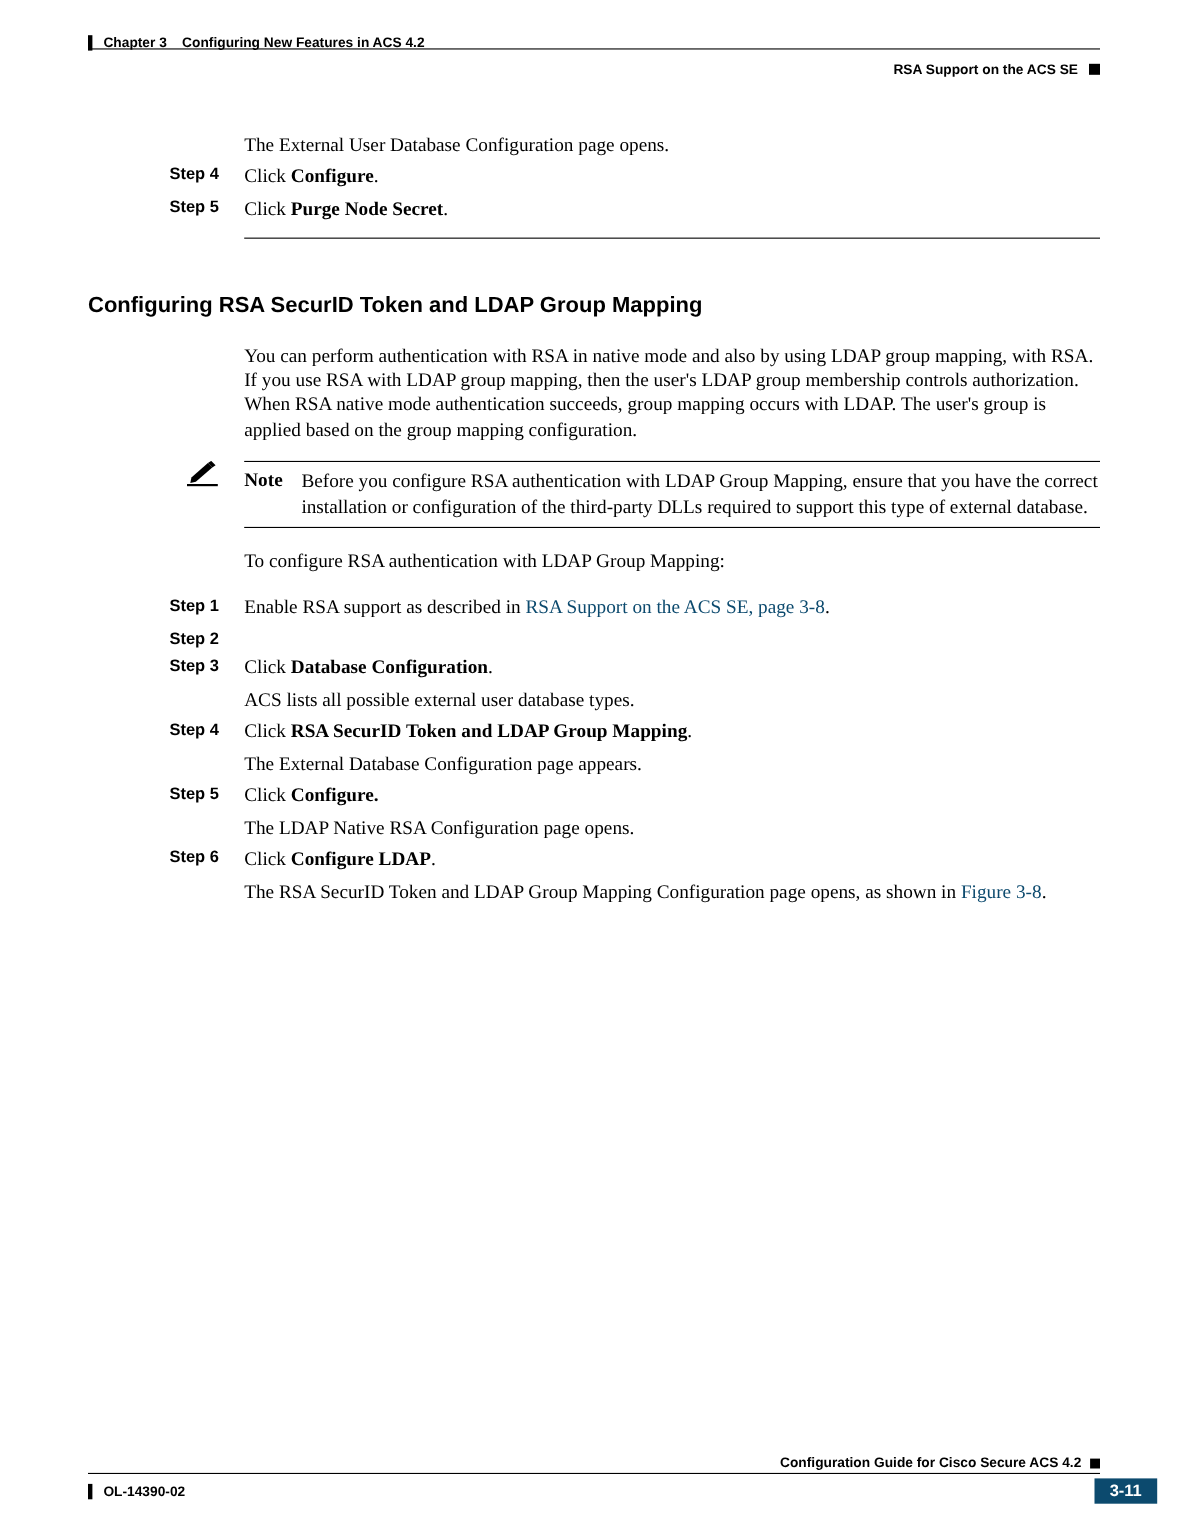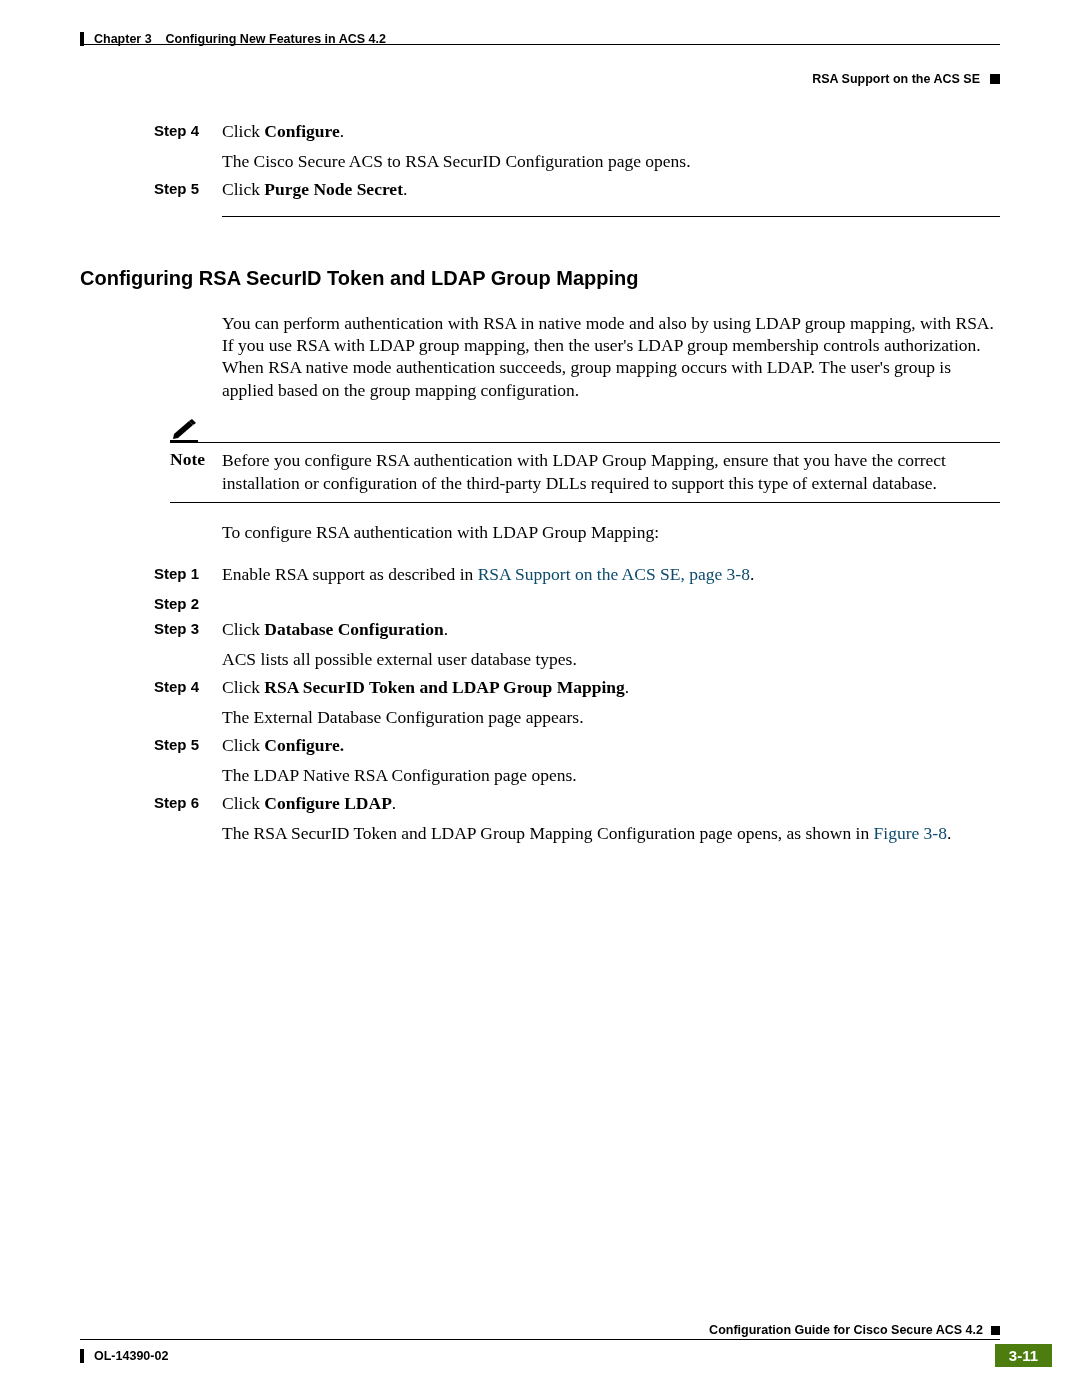--- a/index.html
+++ b/index.html
@@ -20,21 +20,21 @@
       align-items: center;
     }
     .header-bar { width: 4px; height: 14px; background: #000; margin-right: 10px; }
     .header-chapter {
       font-family: Arial, Helvetica, sans-serif;
       font-weight: bold;
       font-size: 12.5px;
     }
     .header-right {
       position: absolute;
-      top: 72px;
+      top: 56px;
       left: 80px;
       right: 80px;
       display: flex;
       justify-content: flex-end;
       align-items: center;
     }
     .header-right-text {
       font-family: Arial, Helvetica, sans-serif;
       font-weight: bold;
       font-size: 12.5px;
@@ -99,21 +99,20 @@
       font-size: 17.5px;
       line-height: 1.28;
       margin-left: 142px;
       margin-bottom: 18px;
     }
     .note-block {
       margin-left: 90px;
       display: flex;
       align-items: flex-start;
       margin-bottom: 14px;
-      flex-direction: column;
     }
     .note-icon {
       width: 28px;
       flex-shrink: 0;
       margin-right: 24px;
       text-align: center;
     }
     .note-icon svg { display: block; margin: 0 auto; }
     .note-icon-underline {
       border-bottom: 2px solid #000;
@@ -168,21 +167,21 @@
       margin-top: 4px;
     }
     .footer-left { display: flex; align-items: center; justify-content: flex-end; }
     .footer-bar { width: 4px; height: 14px; background: #000; margin-right: 10px; }
     .footer-doc {
       font-family: Arial, Helvetica, sans-serif;
       font-weight: bold;
       font-size: 12.5px;
     }
     .page-num {
-      background: #4d7c0f;
+      background: #0c4a6e;
       color: #fff;
       font-family: Arial, Helvetica, sans-serif;
       font-weight: bold;
       font-size: 15px;
       padding: 3px 14px;
     }
   </style>
 </head>
 <body>
 
@@ -193,26 +192,26 @@
   </span>
 </div>
 <div class="header-rule"></div>
 <div class="header-right">
   <span class="header-right-text">RSA Support on the ACS SE</span>
   <div class="header-square"></div>
 </div>
 
 <div class="content">
 
+  <div class="body-text">The External User Database Configuration page opens.</div>
 
   <div class="step-row">
     <div class="step-label">Step 4</div>
     <div class="step-body"><span>Click </span><span class="bold">Configure</span><span>.</span></div>
   </div>
-  <div class="body-text">The Cisco Secure ACS to RSA SecurID Configuration page opens.</div>
 
   <div class="step-row">
     <div class="step-label">Step 5</div>
     <div class="step-body"><span>Click </span><span class="bold">Purge Node Secret</span><span>.</span></div>
   </div>
 
   <div class="section-rule"></div>
 
   <div class="h1">Configuring RSA SecurID Token and LDAP Group Mapping</div>
 

